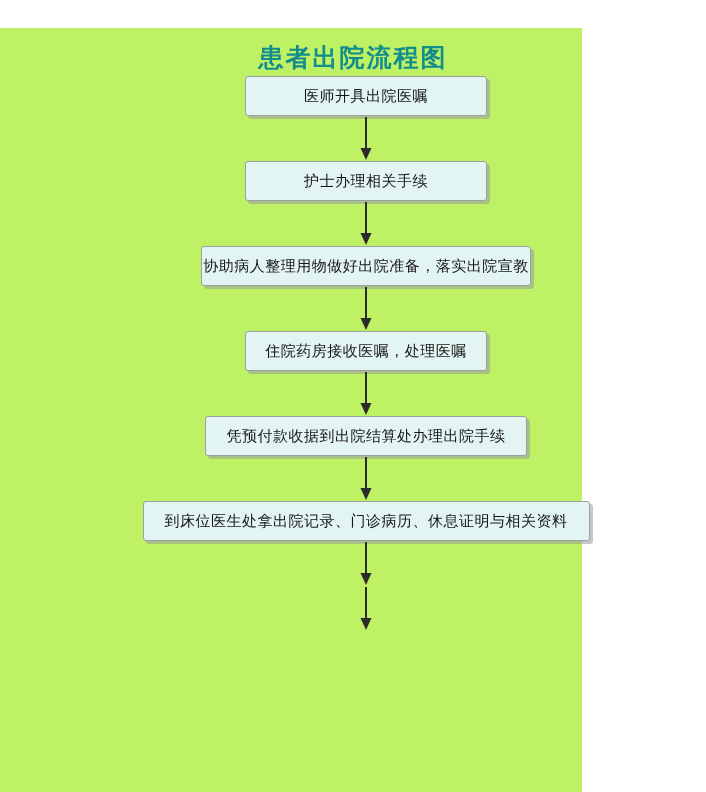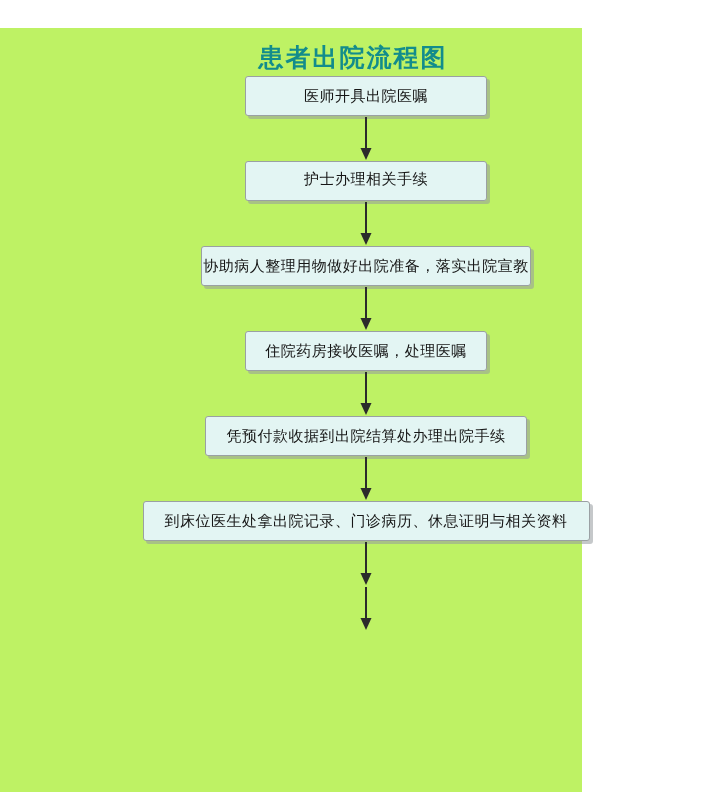--- a/index.html
+++ b/index.html
@@ -69,21 +69,21 @@
     white-space: nowrap;
   }
 
   .node-label {
     line-height: 18px;
     text-align: center;
   }
 
   
   .w-1 { width: 242px; }
-  .w-2 { width: 242px; font-family: Liberation Mono, monospace; }
+  .w-2 { width: 242px; }
   .w-3 { width: 330px; }
   .w-4 { width: 242px; align-items: center; }
   .w-5 { width: 322px; }
   .w-6 { width: 447px; }
   .w-7 { width: 447px; }
   .w-8 { width: 242px; }
 
   .connector {
     width: 706px;
     height: 45px;

